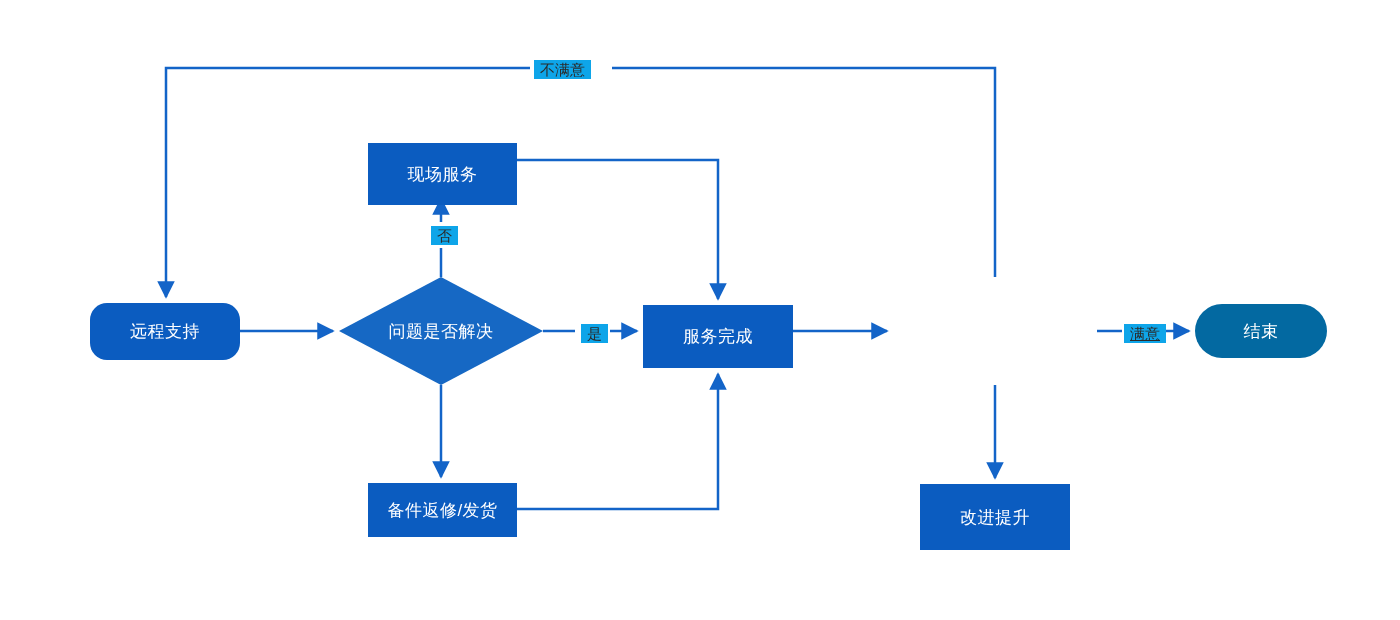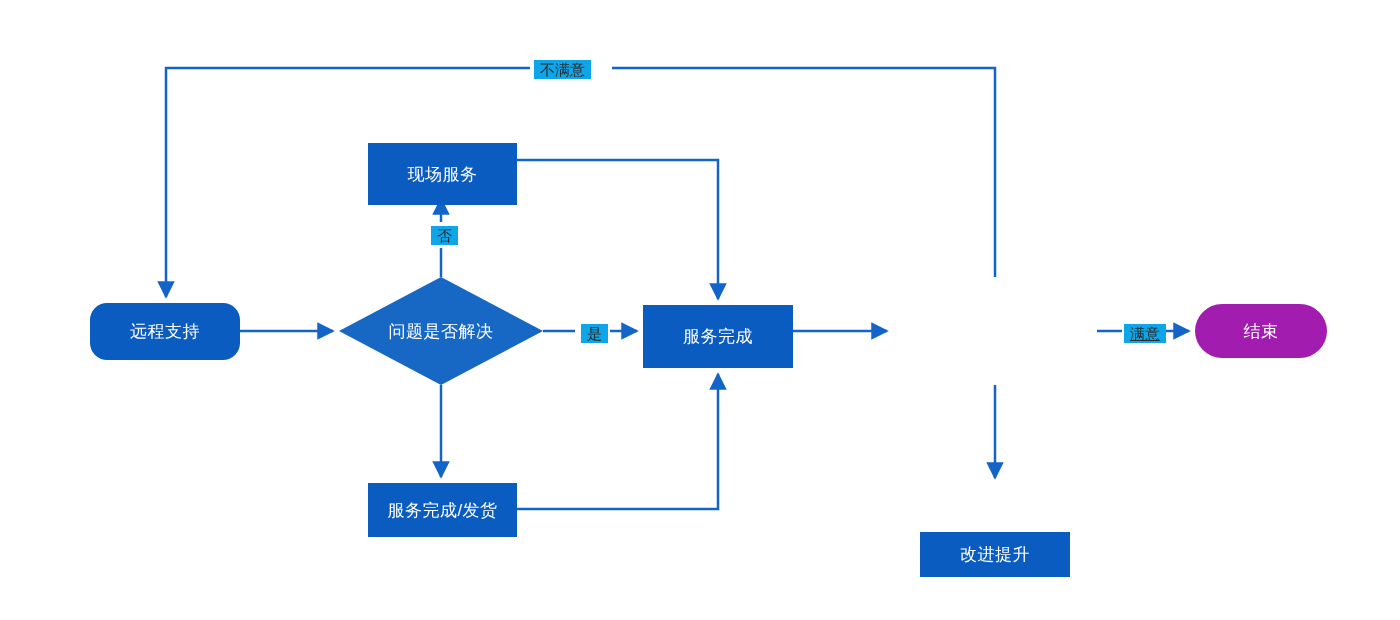--- a/index.html
+++ b/index.html
@@ -38,21 +38,21 @@
     font-size: 17px;
     letter-spacing: 0.5px;
     line-height: 1;
     white-space: nowrap;
     user-select: none;
   }
   .node.process {
     background: #0b5cc0;
   }
   .node.terminator {
-    background: #a21caf;
+    background: #0369a1;
     border-radius: 28px;
   }
   .node.decision {
     background: transparent;
   }
   .node.decision .diamond-shape {
     position: absolute;
     left: 0;
     top: 0;
     width: 100%;
@@ -147,29 +147,29 @@
   <div class="node decision" style="left:339px; top:277px; width:204px; height:108px;">
     <span class="diamond-shape"></span>
     <span class="node-label">问题是否解决</span>
   </div>
 
   <div class="node process" style="left:368px; top:127px; width:149px; height:62px;margin-top:16px;">
     <span class="node-label">现场服务</span>
   </div>
 
   <div class="node process" style="left:368px; top:483px; width:149px; height:54px;">
-    <span class="node-label">服务完成/发货</span>
+    <span class="node-label">备件返修/发货</span>
   </div>
 
   <div class="node process" style="left:643px; top:305px; width:150px; height:63px;">
     <span class="node-label">服务完成</span>
   </div>
 
 
-  <div class="node process" style="left:920px; top:484px; width:150px; height:45px;margin-top:48px;">
+  <div class="node process" style="left:920px; top:484px; width:150px; height:66px;">
     <span class="node-label">改进提升</span>
   </div>
 
   <div class="node terminator" style="left:1195px; top:304px; width:132px; height:54px;">
     <span class="node-label">结束</span>
   </div>
 
   <div class="edge-label" style="left:534px; top:60px;">不满意</div>
 
   <div class="edge-label" style="left:431px; top:226px;">否</div>

